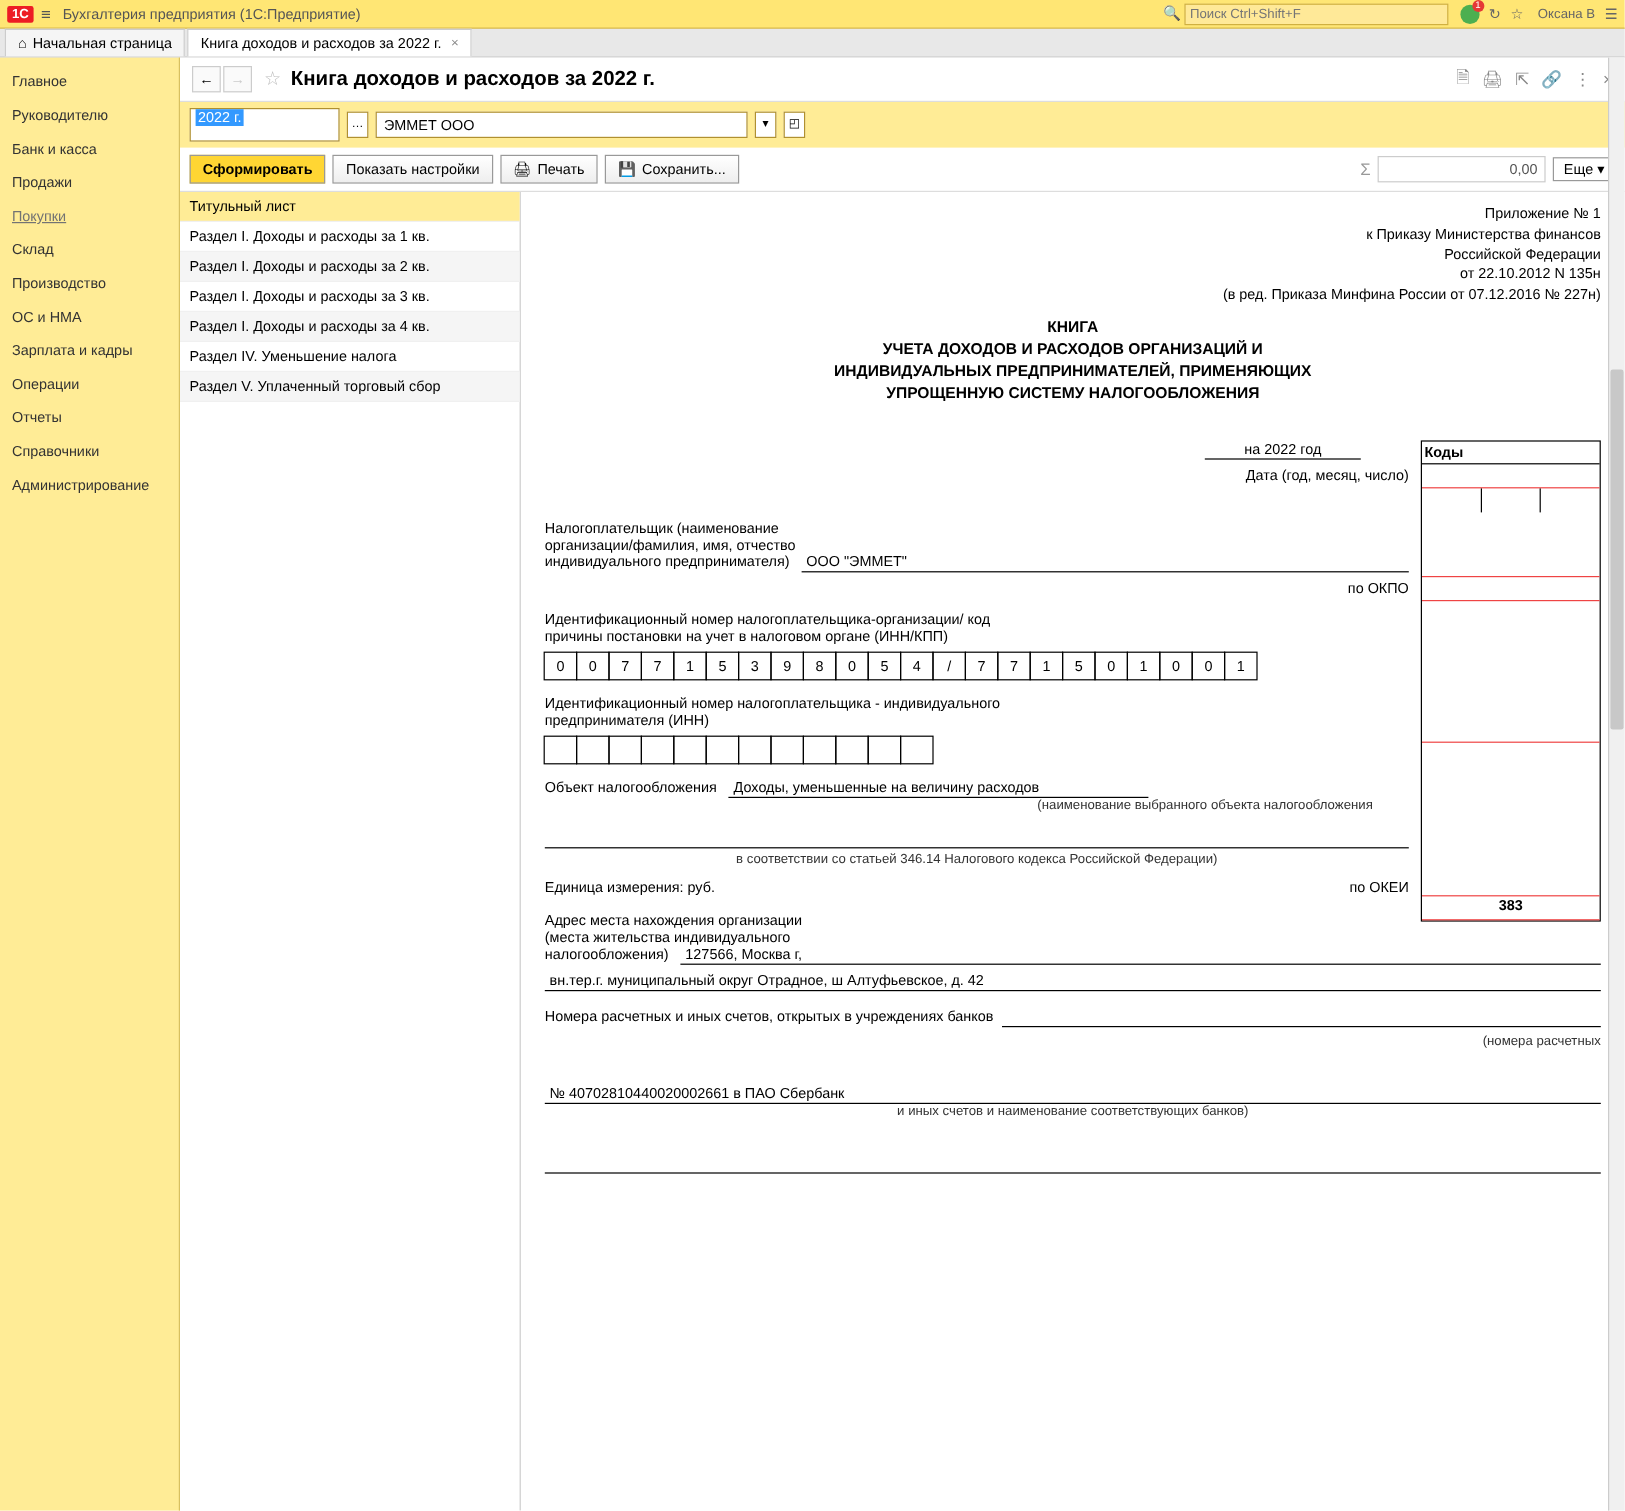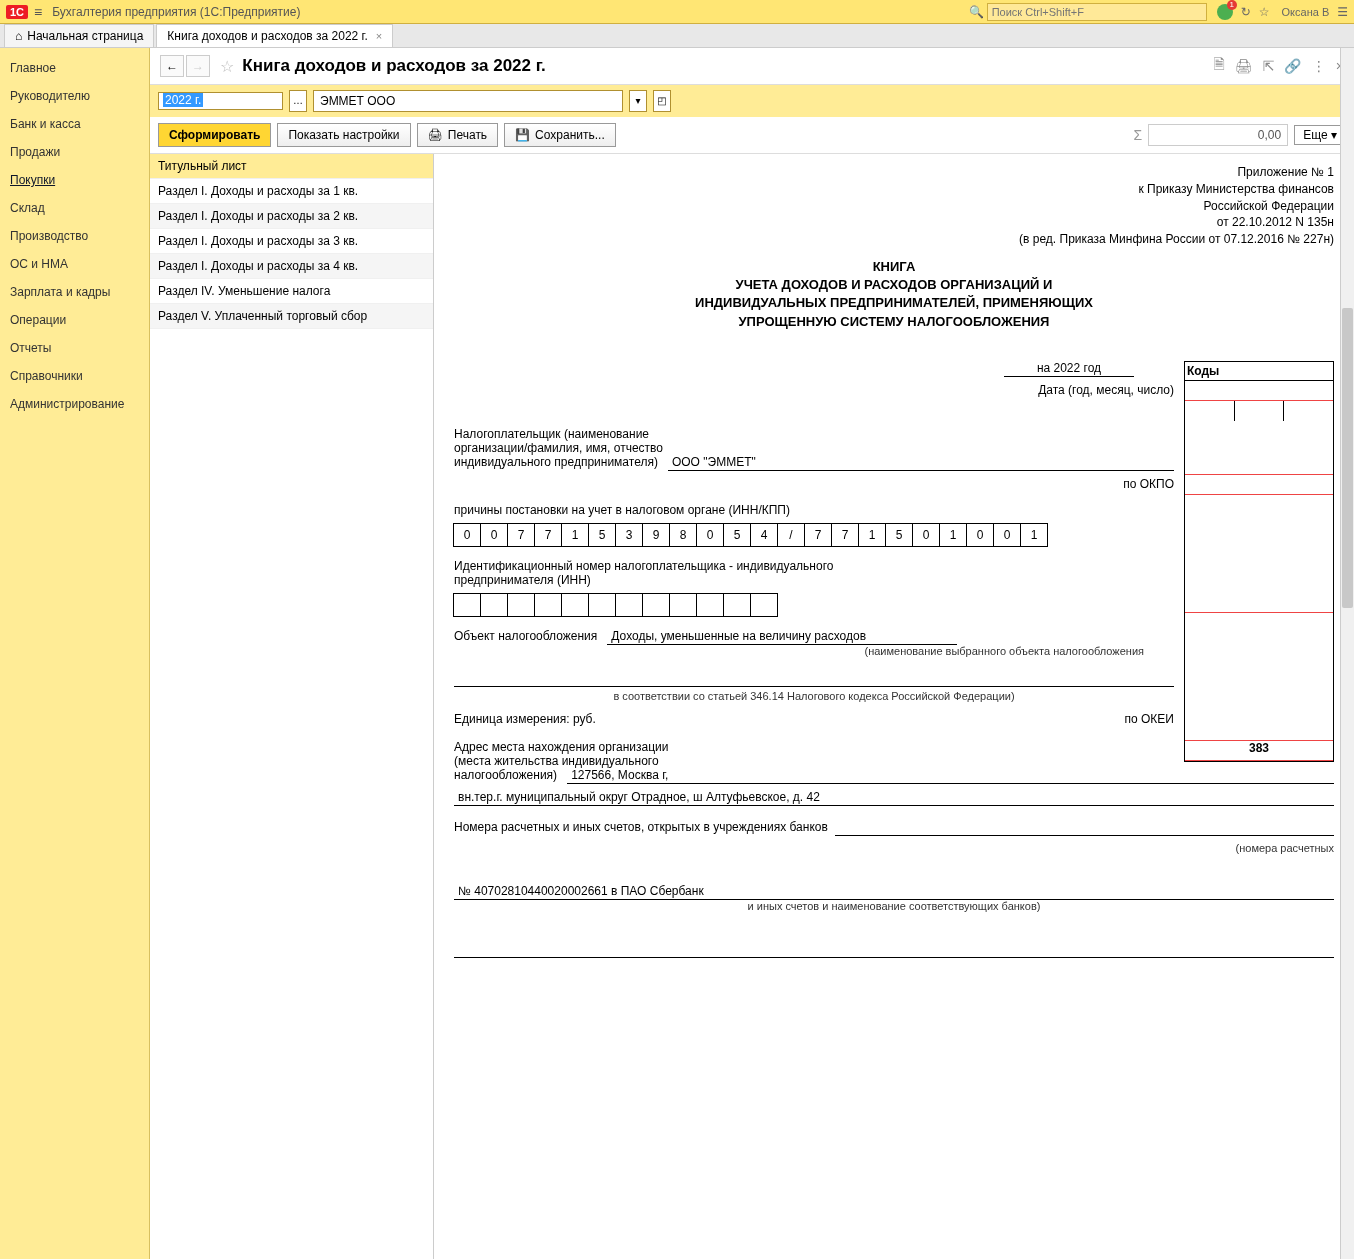--- a/index.html
+++ b/index.html
@@ -20,33 +20,33 @@
 .tabbar { height: 24px; background: #e8e8e8; border-bottom: 1px solid #ccc; display: flex; align-items: stretch; padding-left: 4px; }
 .tab { display: flex; align-items: center; padding: 0 10px; border: 1px solid #ccc; border-bottom: none; background: #f5f5f5; margin-right: 2px; font-size: 12px; cursor: pointer; }
 .tab.active { background: #fff; }
 .tab .home-icon { margin-right: 5px; }
 .tab .close-x { margin-left: 8px; color: #888; font-size: 11px; }
 
 .body-row { display: flex; height: calc(1259px - 48px); }
 
 .sidebar { width: 150px; background: #ffec96; border-right: 1px solid #d8c060; padding-top: 6px; }
 .sidebar-item { padding: 7px 10px; font-size: 12px; cursor: pointer; color: #333; }
-.sidebar-item.active { color: #0f172a; text-decoration: underline; }
+.sidebar-item.active { color: #737373; text-decoration: underline; }
 
 .main { flex: 1; display: flex; flex-direction: column; background: #fff; position: relative; }
 
 .page-header { display: flex; align-items: center; padding: 6px 10px; border-bottom: 1px solid #ddd; }
 .nav-btn { width: 24px; height: 22px; border: 1px solid #ccc; background: #fafafa; margin-right: 2px; cursor: pointer; display: inline-flex; align-items: center; justify-content: center; font-size: 12px; }
 .star-icon { margin: 0 8px; color: #bbb; font-size: 16px; }
 .page-title { font-size: 17px; font-weight: bold; }
 .header-actions { margin-left: auto; display: flex; gap: 10px; align-items: center; color: #888; }
 .header-actions span { cursor: pointer; font-size: 14px; }
 
 .filter-row { background: #ffec96; padding: 5px 8px; display: flex; gap: 6px; align-items: center; }
-.year-input { width: 125px; height: 18px; border: 1px solid #b09030; background: #fff; padding: 0 4px; }
+.year-input { width: 125px; height: 28px; border: 1px solid #b09030; background: #fff; padding: 0 4px; }
 .year-input span { background: #3399ff; color: #fff; padding: 0 2px; }
 .dots-btn, .dd-btn, .open-btn { width: 18px; height: 22px; border: 1px solid #b09030; background: #fff; cursor: pointer; font-size: 10px; text-align: center; line-height: 20px; }
 .org-input { width: 310px; height: 22px; border: 1px solid #b09030; background: #fff; padding: 0 6px; line-height: 20px; }
 
 .action-row { padding: 6px 8px; display: flex; gap: 6px; align-items: center; border-bottom: 1px solid #ddd; }
 .btn { height: 24px; border: 1px solid #999; background: linear-gradient(#fff,#eee); padding: 0 10px; font-size: 12px; cursor: pointer; display: inline-flex; align-items: center; gap: 5px; }
 .btn-primary { background: #ffd633; border-color: #999; font-weight: bold; }
 .sigma { margin-left: auto; color: #999; font-size: 14px; }
 .sum-box { width: 140px; height: 22px; border: 1px solid #ccc; text-align: right; padding: 0 6px; line-height: 20px; color: #555; }
 .more-btn { border: 1px solid #999; padding: 2px 8px; cursor: pointer; background: #fff; }
@@ -229,20 +229,21 @@
             <div class="right-label">Дата (год, месяц, число)</div>
 
             <div style="margin-top:30px">
               <div>Налогоплательщик (наименование</div>
               <div>организации/фамилия, имя, отчество</div>
               <div class="form-line"><span>индивидуального предпринимателя)</span>&nbsp;&nbsp;&nbsp;<span class="uline" style="flex:1">ООО "ЭММЕТ"</span></div>
             </div>
             <div class="right-label">по ОКПО</div>
 
             <div style="margin-top:12px">
+              <div>Идентификационный номер налогоплательщика-организации/ код</div>
               <div>причины постановки на учет в налоговом органе (ИНН/КПП)</div>
               <div class="inn-grid" id="inn-grid">
                   <div>0</div>
                   <div>0</div>
                   <div>7</div>
                   <div>7</div>
                   <div>1</div>
                   <div>5</div>
                   <div>3</div>
                   <div>9</div>

